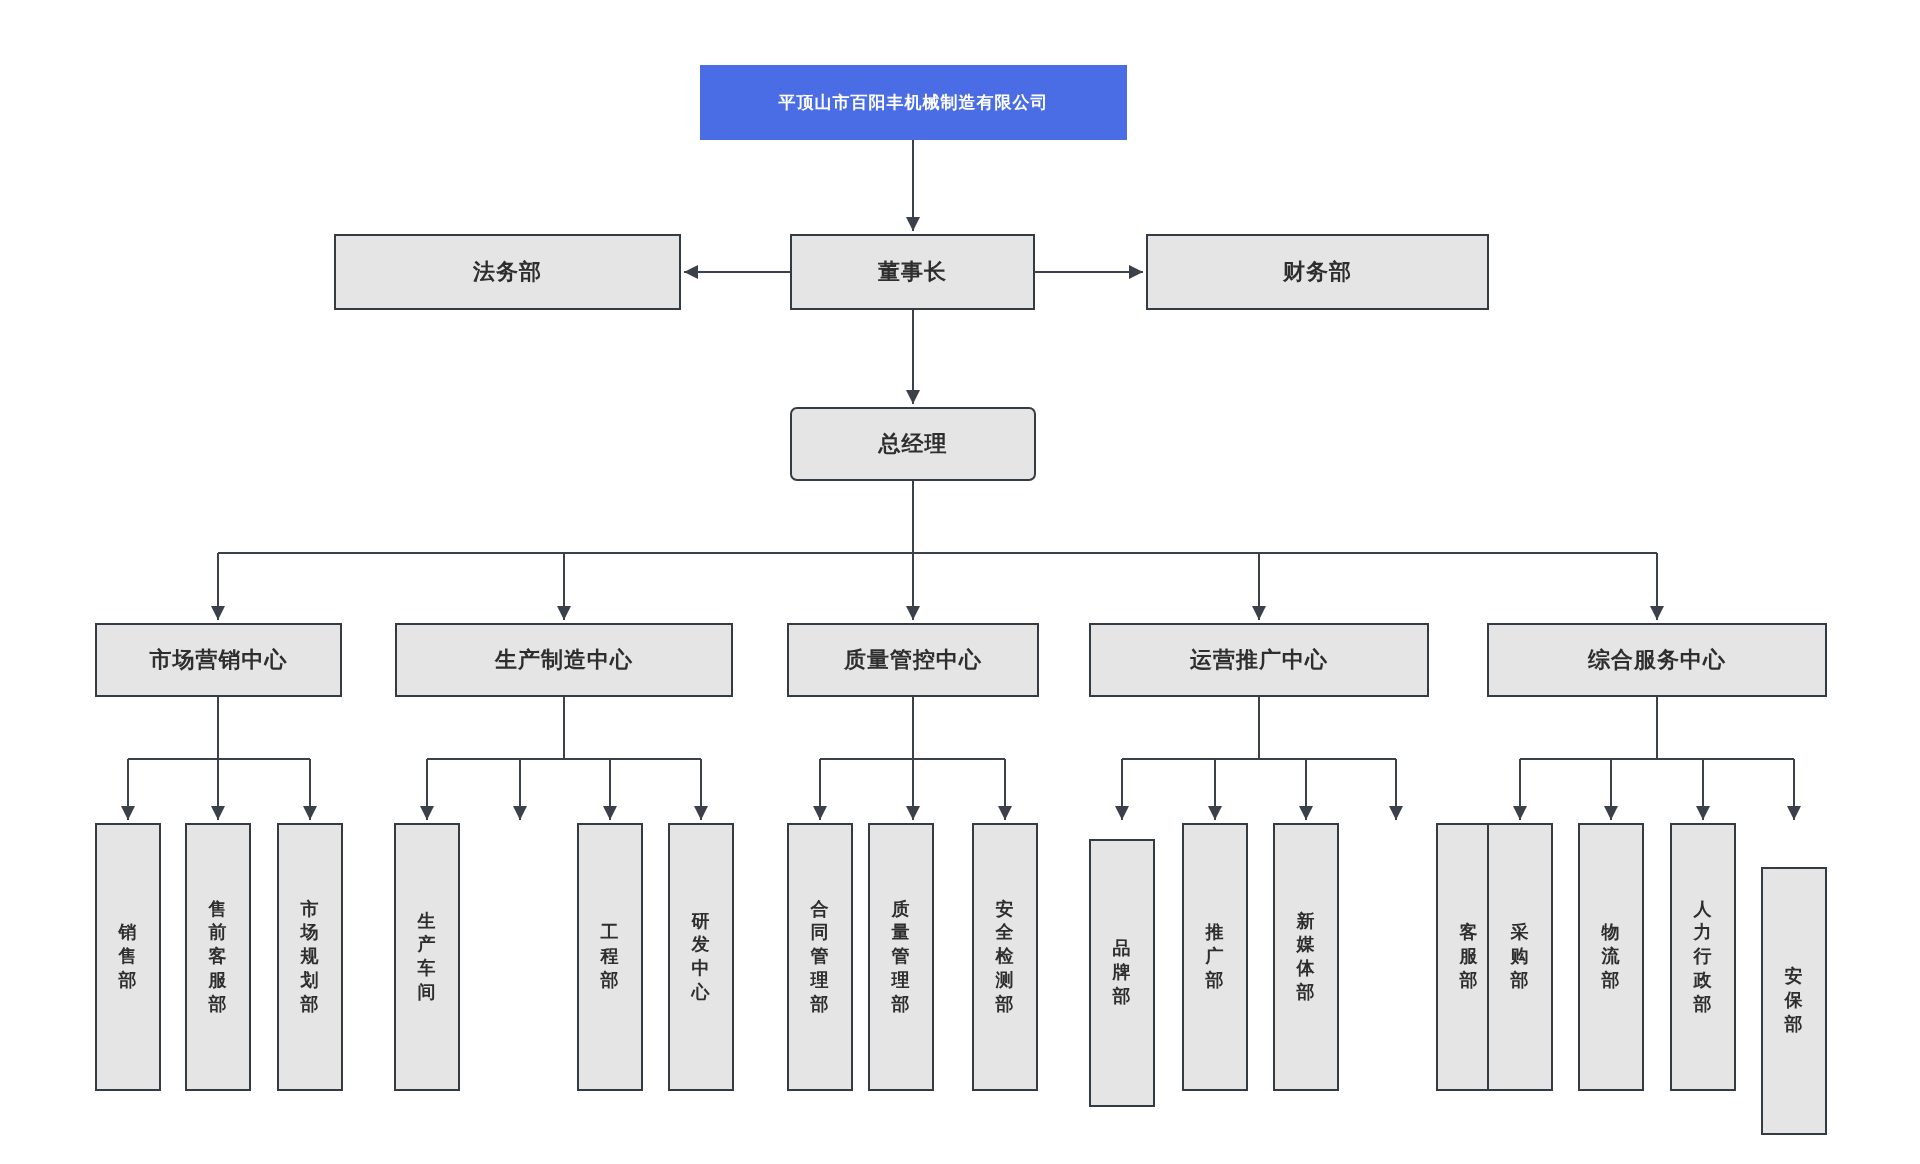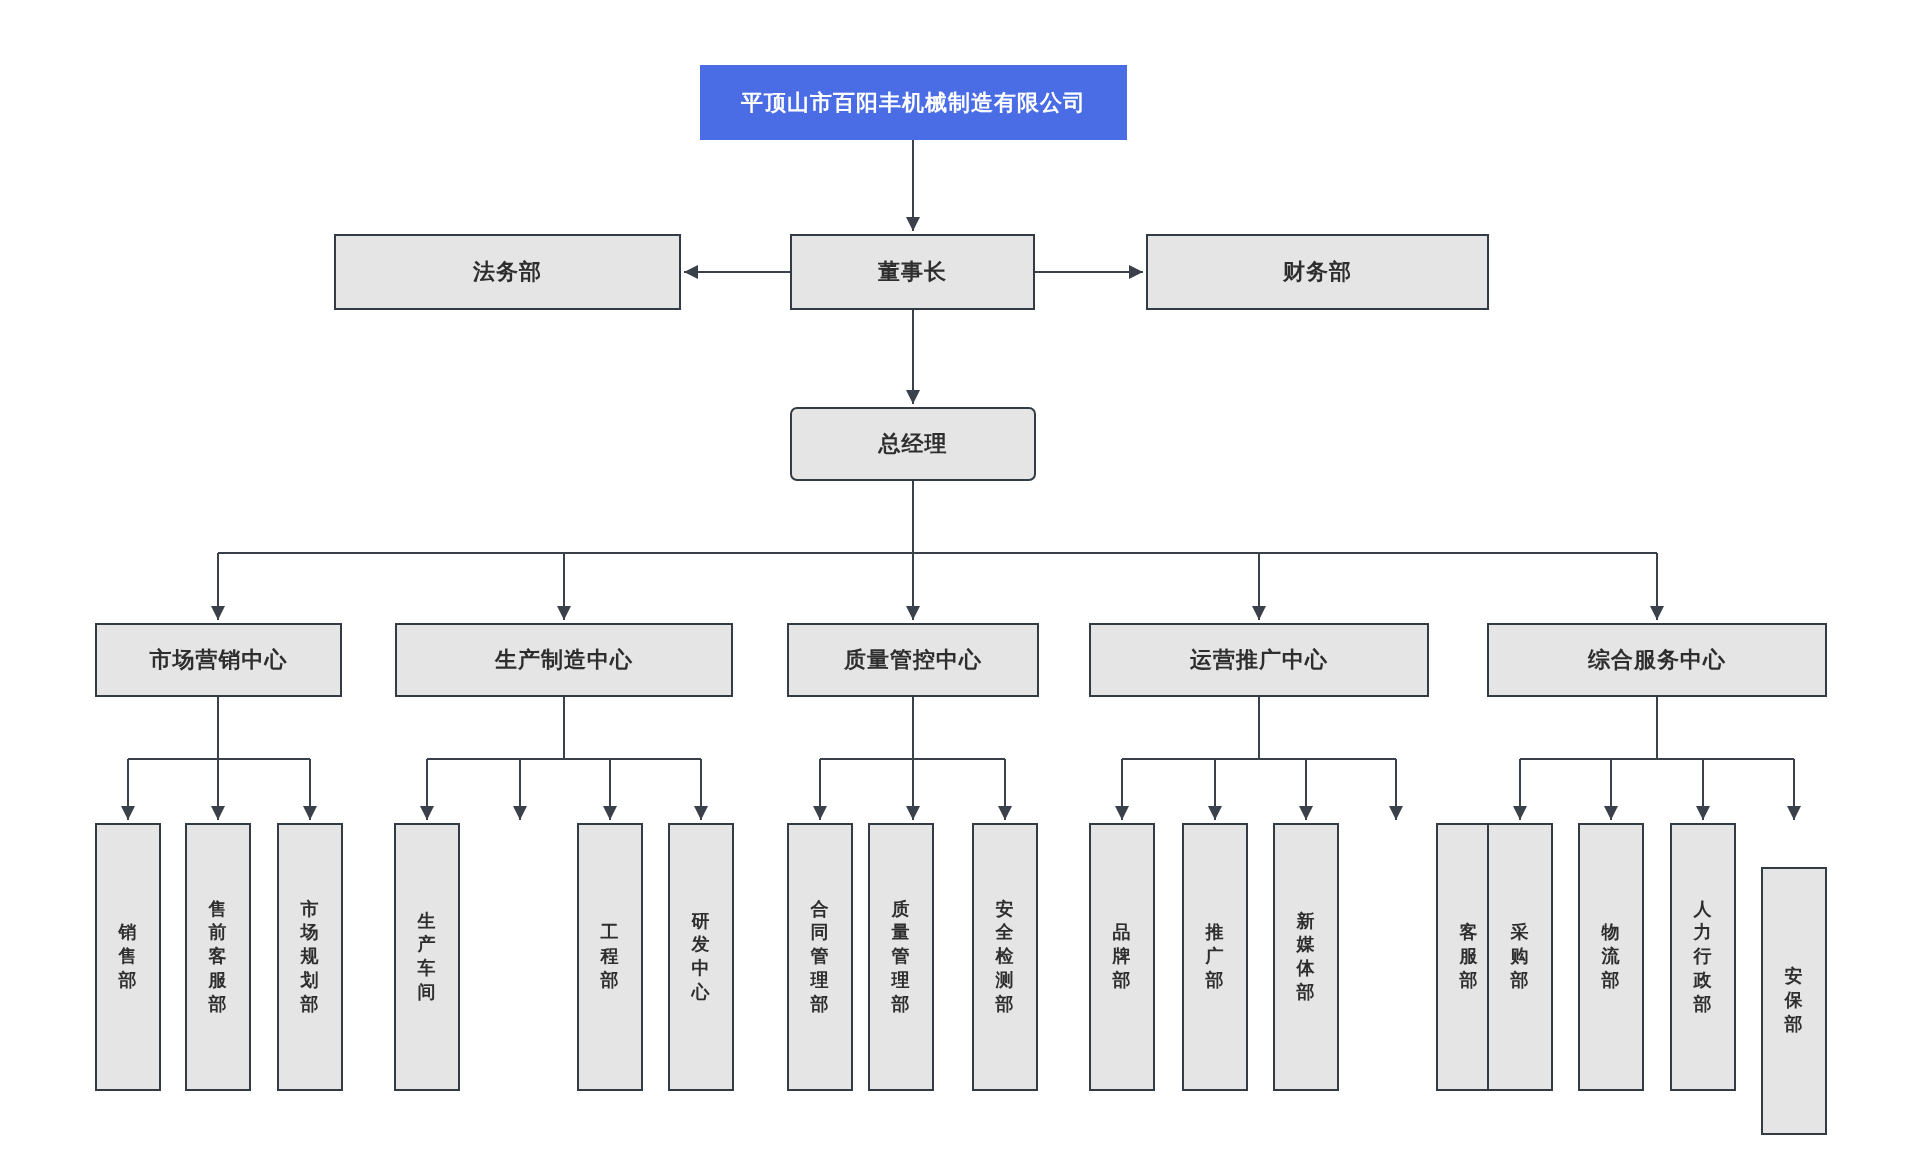--- a/index.html
+++ b/index.html
@@ -11,21 +11,21 @@
   *{box-sizing:border-box;margin:0;padding:0;}
   html,body{width:1920px;height:1164px;}
   body{background:#ffffff;font-family:"Liberation Sans","DejaVu Sans",sans-serif;}
   .canvas{position:relative;width:1920px;height:1164px;overflow:hidden;background:#fff;}
   svg.connectors{position:absolute;left:0;top:0;width:1920px;height:1164px;}
   .node{
     position:absolute;background:#e5e5e5;border:2px solid var(--border);
     display:flex;align-items:center;justify-content:center;
     font-weight:700;font-size:22px;color:var(--text);letter-spacing:1px;
   }
-  .node.root{background:var(--blue);border:none;color:#fff;font-size:22px;letter-spacing:1px;justify-content:center;}
+  .node.root{background:var(--blue);border:none;color:#fff;font-size:17px;letter-spacing:1px;justify-content:center;}
   .leaf{font-size:18px;}
   .leaf .lbl{width:1.05em;word-break:break-all;line-height:1.32;text-align:center;display:block;}
 
   
   .n-root{left:700px;top:65px;width:427px;height:75px;}
   
   .n-legal{left:334px;top:234px;width:347px;height:76px;}
   .n-chairman{left:790px;top:234px;width:245px;height:76px;}
   .n-finance{left:1146px;top:234px;width:343px;height:76px;}
   
@@ -34,21 +34,21 @@
   .n-c0{left:95px;top:623px;width:247px;height:74px;}
   .n-c1{left:395px;top:623px;width:338px;height:74px;}
   .n-c2{left:787px;top:623px;width:252px;height:74px;}
   .n-c3{left:1089px;top:623px;width:340px;height:74px;}
   .n-c4{left:1487px;top:623px;width:340px;height:74px;}
   
   .leaf{top:823px;width:66px;height:268px;}
   .n-d00{left:95px;}  .n-d01{left:185px;} .n-d02{left:277px;}
   .n-d10{left:394px;} .n-d11{left:487px;} .n-d12{left:577px;} .n-d13{left:668px;}
   .n-d20{left:787px;} .n-d21{left:868px;} .n-d22{left:972px;}
-  .n-d30{left:1089px;}.n-d31{left:1182px;}.n-d32{left:1273px;}.n-d33{left:1436px;}
+  .n-d30{left:1089px;margin-top:16px;}.n-d31{left:1182px;}.n-d32{left:1273px;}.n-d33{left:1436px;}
   .n-d40{left:1487px;}.n-d41{left:1578px;}.n-d42{left:1670px;}.n-d43{left:1761px;margin-top:44px;}
 </style>
 </head>
 <body>
 
 <div class="canvas">
 
   <svg class="connectors" viewBox="0 0 1920 1164" xmlns="http://www.w3.org/2000/svg">
     <defs>
       <marker id="arr" viewBox="0 0 14 14" refX="14" refY="7" markerWidth="14" markerHeight="14" markerUnits="userSpaceOnUse" orient="auto">

